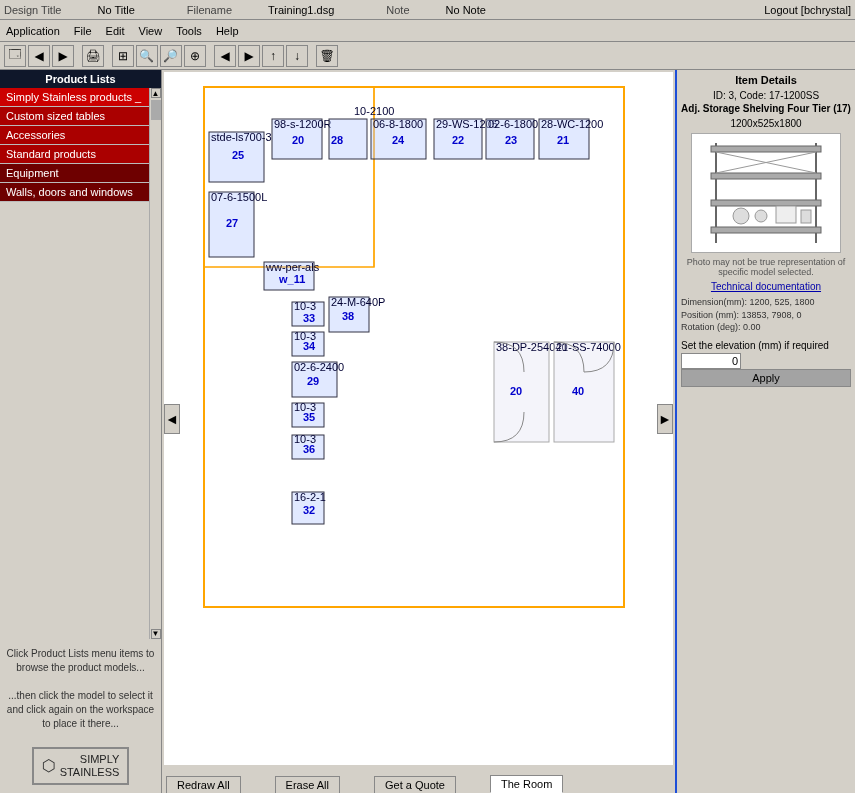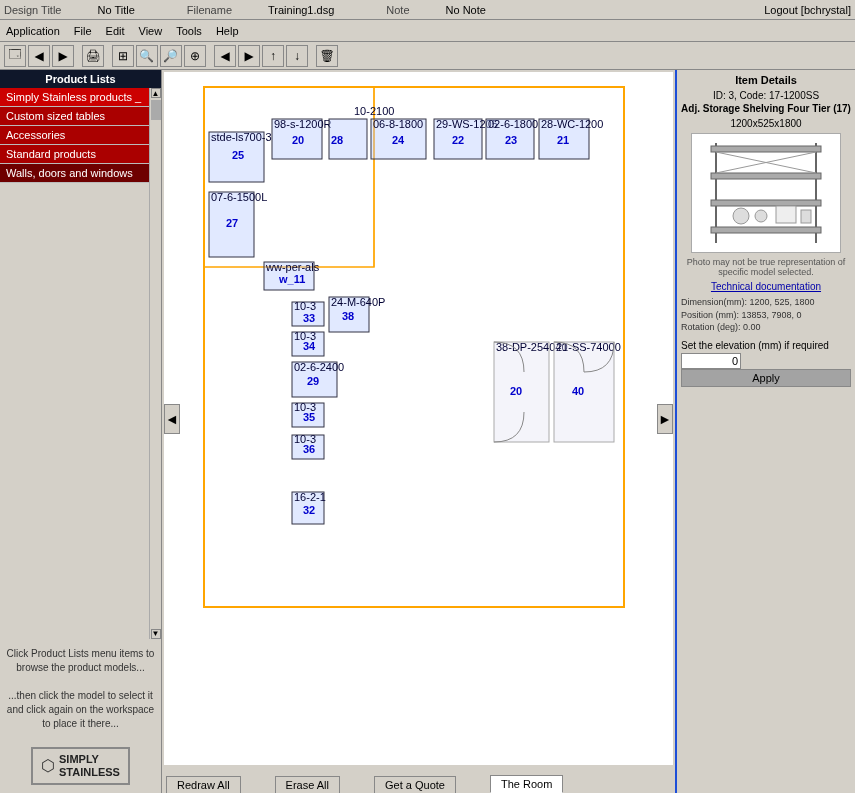--- a/index.html
+++ b/index.html
@@ -33,21 +33,21 @@
     .sidebar-content { display: flex; flex: 1; overflow: hidden; }
     .sidebar-list { flex: 1; }
     .sidebar-scroll-track { width: 12px; background: #d4d0c8; border-left: 1px solid #aaa; display: flex; flex-direction: column; align-items: center; }
     .scroll-arrow { width: 10px; height: 10px; background: #d4d0c8; border: 1px solid #888; display: flex; align-items: center; justify-content: center; font-size: 8px; cursor: pointer; }
     .scroll-thumb { width: 10px; height: 20px; background: #aaa; margin-top: 2px; }
 
     .sidebar-help { padding: 8px 6px; color: #333; font-size: 10px; text-align: center; line-height: 1.4; }
     .sidebar-logo { padding: 8px; display: flex; align-items: center; justify-content: center; margin-top: auto; }
     .logo-box { border: 2px solid #888; padding: 4px 8px; display: flex; align-items: center; gap: 4px; }
     .logo-icon { font-size: 16px; color: #333; }
-    .logo-text { font-weight: bold; font-size: 11px; line-height: 1.2; color: #222; }
+    .logo-text { font-weight: normal; font-size: 11px; line-height: 1.2; color: #222; text-align: right; }
 
     
     .canvas-area { flex: 1; display: flex; flex-direction: column; background: #d4d0c8; }
     .canvas-container { flex: 1; position: relative; background: white; margin: 2px; overflow: hidden; }
     .canvas-nav-left { position: absolute; left: 0; top: 50%; transform: translateY(-50%); width: 16px; height: 30px; background: #d4d0c8; border: 1px solid #888; display: flex; align-items: center; justify-content: center; cursor: pointer; z-index: 10; font-size: 14px; color: #000; }
     .canvas-nav-right { position: absolute; right: 0; top: 50%; transform: translateY(-50%); width: 16px; height: 30px; background: #d4d0c8; border: 1px solid #888; display: flex; align-items: center; justify-content: center; cursor: pointer; z-index: 10; font-size: 14px; color: #000; }
 
     
     .right-panel { width: 180px; background: #d4d0c8; border-left: 2px solid #1d4ed8; display: flex; flex-direction: column; flex-shrink: 0; padding: 4px; }
     .right-panel-title { text-align: center; font-weight: bold; font-size: 11px; margin-bottom: 4px; }
@@ -113,20 +113,21 @@
 <div class="main-area">
 
   <div class="sidebar">
     <div class="sidebar-header">Product Lists</div>
     <div class="sidebar-content">
       <div class="sidebar-list">
         <div class="sidebar-item active-red">Simply Stainless products _</div>
         <div class="sidebar-item inactive">Custom sized tables</div>
         <div class="sidebar-item inactive">Accessories</div>
         <div class="sidebar-item inactive">Standard products</div>
+        <div class="sidebar-item active-dark">Equipment</div>
         <div class="sidebar-item active-dark">Walls, doors and windows</div>
       </div>
       <div class="sidebar-scroll-track">
         <div class="scroll-arrow">▲</div>
         <div class="scroll-thumb"></div>
         <div class="scroll-arrow" style="margin-top:auto;">▼</div>
       </div>
     </div>
     <div class="sidebar-help">
       Click Product Lists menu items to browse the product models...<br><br>

